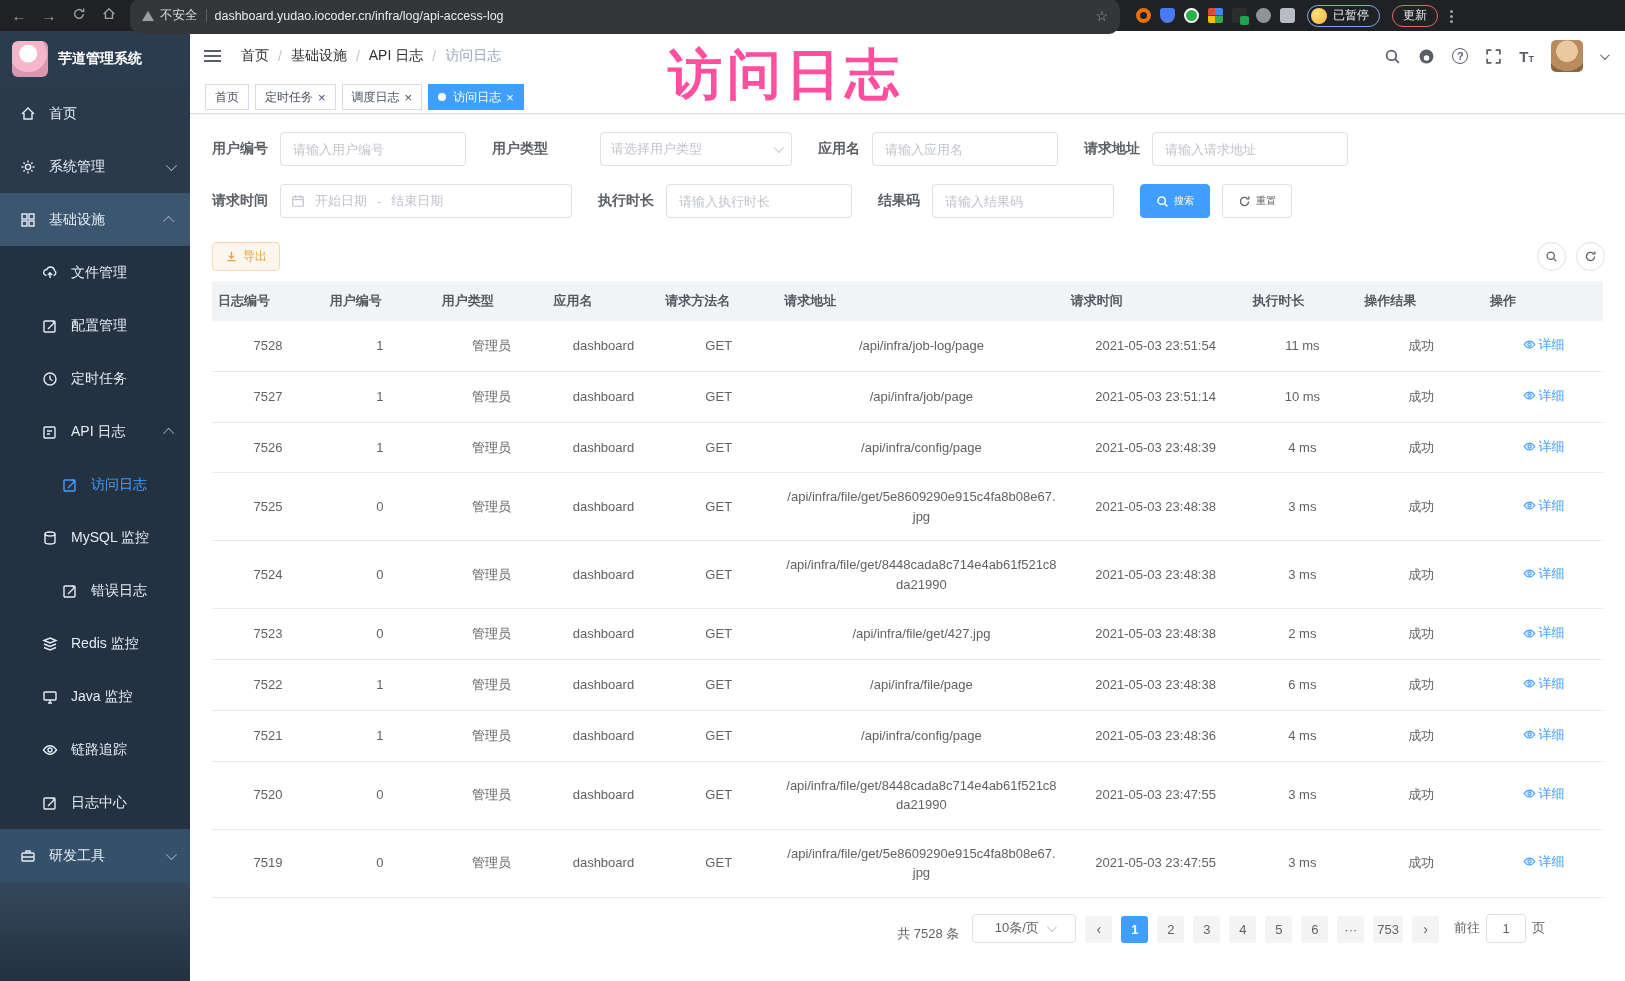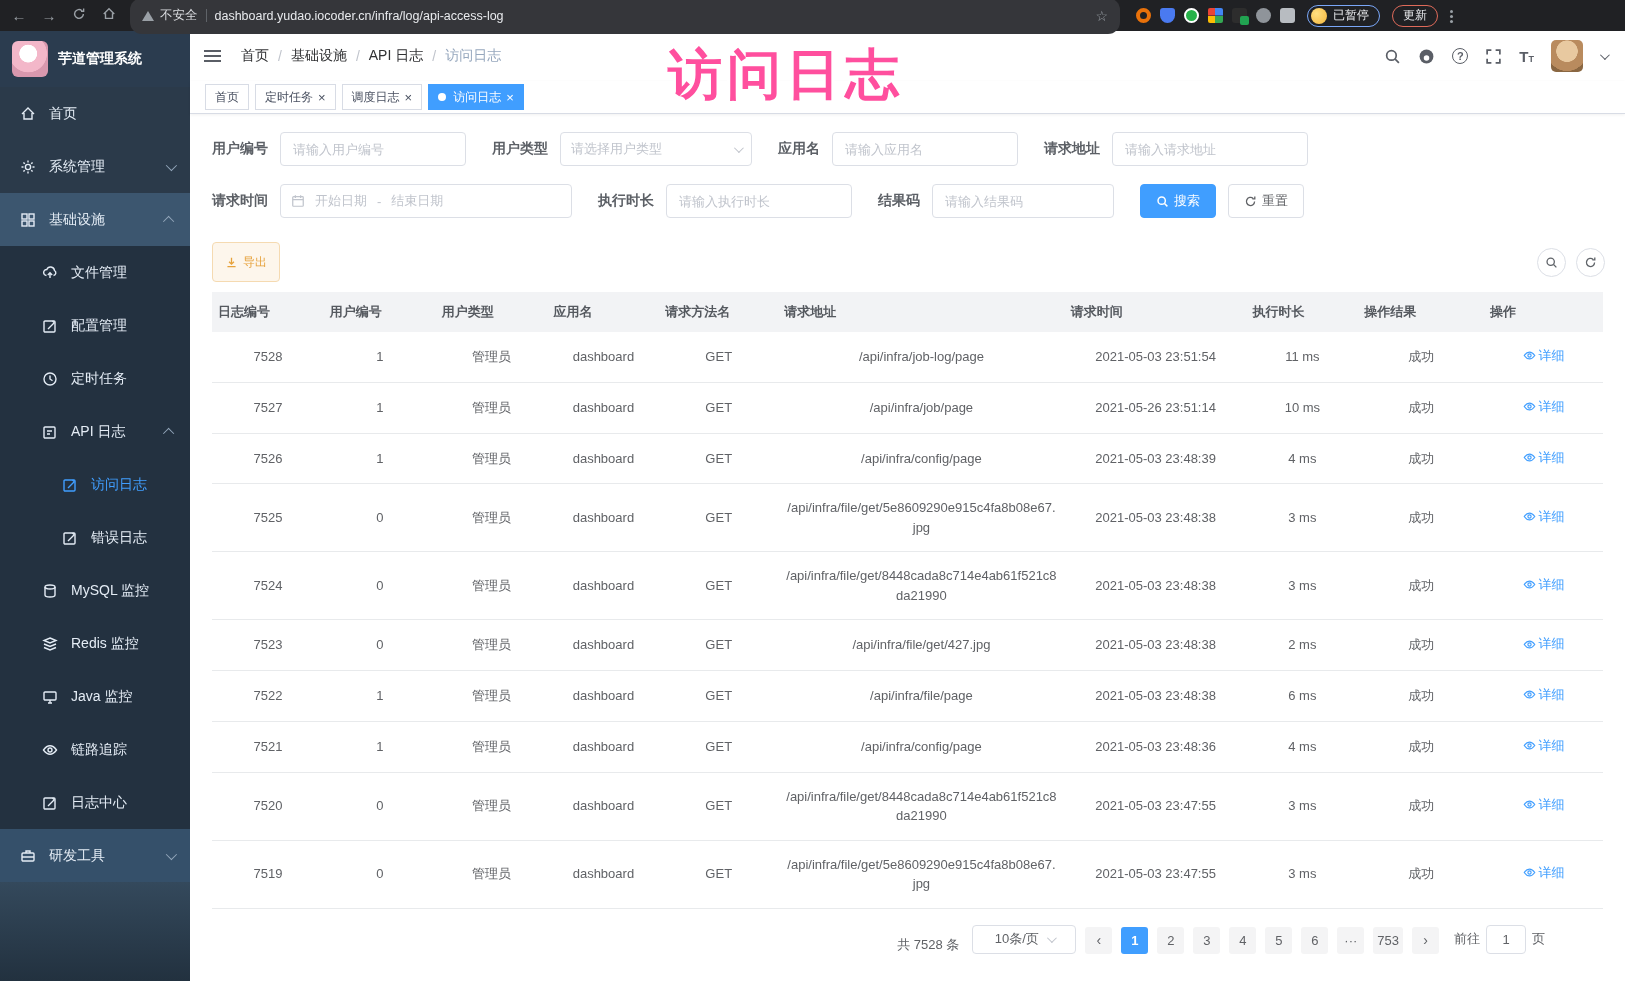--- a/index.html
+++ b/index.html
@@ -83,31 +83,31 @@
     font-size:54px; font-weight:900; letter-spacing:5px; color:#ff4f9e;
     text-shadow:-2px -2px 0 #fff,2px -2px 0 #fff,-2px 2px 0 #fff,2px 2px 0 #fff,0 -3px 0 #fff,0 3px 0 #fff,-3px 0 0 #fff,3px 0 0 #fff; }
 
   
   .filters { padding:18px 20px 0 22px; }
   .frow { display:flex; align-items:center; margin-bottom:18px; }
   .fitem { display:flex; align-items:center; margin-right:26px; }
   .flabel { font-size:14px; font-weight:bold; color:#5c6066; margin-right:12px; white-space:nowrap; }
   .finput { height:34px; border:1px solid #dcdfe6; border-radius:4px; padding:0 12px; font-size:13px; color:#606266; background:#fff; font-family:inherit; }
   .finput::placeholder { color:#c0c4cc; }
-  .fselect { width:192px; height:34px; border:1px solid #dcdfe6; border-radius:4px; padding:0 10px; display:flex; align-items:center; color:#c0c4cc; font-size:13px; cursor:pointer; }
+  .fselect { width:192px; height:34px; border:1px solid #dcdfe6; border-radius:4px; padding:0 10px; display:flex; align-items:center; color:#c0c4cc; font-size:13px; cursor:pointer;margin-left:40px; }
   .fselect .caret { margin-left:auto; border-color:#c0c4cc; }
   .daterange { width:292px; height:34px; border:1px solid #dcdfe6; border-radius:4px; display:flex; align-items:center; padding:0 10px; gap:10px; font-size:13px; color:#c0c4cc; }
   .daterange svg { width:14px; height:14px; color:#c0c4cc; flex-shrink:0;}
-  .btn { height:34px; border-radius:4px; border:1px solid #dcdfe6; background:#fff; color:#606266; font-size:13px; display:inline-flex; align-items:center; gap:5px; padding:0 15px; cursor:pointer; font-family:inherit; }
+  .btn { height:34px; border-radius:4px; border:1px solid #dcdfe6; background:#fff; color:#606266; font-size:10px; display:inline-flex; align-items:center; gap:5px; padding:0 15px; cursor:pointer; font-family:inherit; }
   .btn.primary { background:#409eff; border-color:#409eff; color:#fff; }
   .btn svg { width:13px; height:13px; }
 
   
   .toolbar { padding:6px 20px 10px 22px; display:flex; align-items:center; }
-  .btn.warn-plain { height:40px; background:#fdf6ec; border-color:#f5dab1; color:#e6a23c; font-size:12px; padding:0 12px; }
+  .btn.warn-plain { height:29px; background:#fdf6ec; border-color:#f5dab1; color:#e6a23c; font-size:12px; padding:0 12px; }
   .tool-right { margin-left:auto; display:flex; gap:10px; }
   .circ-btn { width:29px; height:29px; border:1px solid #dcdfe6; border-radius:50%; background:#fff; display:flex; align-items:center; justify-content:center; color:#5f6368; cursor:pointer; }
   .circ-btn svg { width:13px; height:13px; }
 
   
   .tablewrap { padding:0 22px; }
   table { width:100%; border-collapse:collapse; font-size:13px; color:#606266; table-layout:fixed; }
   thead th { background:#f2f3f5; height:40px; font-weight:bold; color:#55595f; text-align:left; padding:0 6px; }
   tbody td { border-bottom:1px solid #e8eaec; text-align:center; padding:14px 8px; line-height:1.5; word-wrap:break-word; }
   .detail-link { color:#409eff; cursor:pointer; display:inline-flex; align-items:center; gap:3px; white-space:nowrap; }
@@ -230,33 +230,33 @@
         <span>API 日志</span>
         <span class="arrow up"></span>
       </div>
       <div class="mi sub2 active">
         <svg viewBox="0 0 16 16" fill="none" stroke="currentColor" stroke-width="1.4">
             <rect x="2" y="3" width="11" height="11" rx="1"></rect>
             <path d="M6 11l6.5-6.5M10.5 3l2 2"></path>
           </svg>
         <span>访问日志</span>
       </div>
+      <div class="mi sub">
+        <svg viewBox="0 0 16 16" fill="none" stroke="currentColor" stroke-width="1.4">
+            <ellipse cx="8" cy="4" rx="5" ry="2"></ellipse>
+            <path d="M3 4v8c0 1.1 2.2 2 5 2s5-.9 5-2V4"></path>
+          </svg>
+        <span>MySQL 监控</span>
+      </div>
       <div class="mi sub2">
         <svg viewBox="0 0 16 16" fill="none" stroke="currentColor" stroke-width="1.4">
             <rect x="2" y="3" width="11" height="11" rx="1"></rect>
             <path d="M6 11l6.5-6.5M10.5 3l2 2"></path>
           </svg>
         <span>错误日志</span>
-      </div>
-      <div class="mi sub">
-        <svg viewBox="0 0 16 16" fill="none" stroke="currentColor" stroke-width="1.4">
-            <ellipse cx="8" cy="4" rx="5" ry="2"></ellipse>
-            <path d="M3 4v8c0 1.1 2.2 2 5 2s5-.9 5-2V4"></path>
-          </svg>
-        <span>MySQL 监控</span>
       </div>
       <div class="mi sub">
         <svg viewBox="0 0 16 16" fill="none" stroke="currentColor" stroke-width="1.4">
             <path d="M8 2l6 2.5L8 7 2 4.5z"></path>
             <path d="M2 8l6 2.5L14 8M2 11.5 8 14l6-2.5"></path>
           </svg>
         <span>Redis 监控</span>
       </div>
       <div class="mi sub">
         <svg viewBox="0 0 16 16" fill="none" stroke="currentColor" stroke-width="1.4">
@@ -475,21 +475,21 @@
               </td>
             </tr>
 
             <tr>
               <td>7527</td>
               <td>1</td>
               <td>管理员</td>
               <td>dashboard</td>
               <td>GET</td>
               <td>/api/infra/job/page</td>
-              <td>2021-05-26 23:51:14</td>
+              <td>2021-05-03 23:51:14</td>
               <td>10 ms</td>
               <td>成功</td>
               <td>
                 <span class="detail-link">
                   <svg viewBox="0 0 16 16" fill="none" stroke="currentColor" stroke-width="1.4">
                     <path d="M1.5 8S4.5 3.8 8 3.8 14.5 8 14.5 8 11.5 12.2 8 12.2 1.5 8 1.5 8z"></path>
                     <circle cx="8" cy="8" r="2"></circle>
                   </svg>
                   <span>详细</span>
                 </span>

